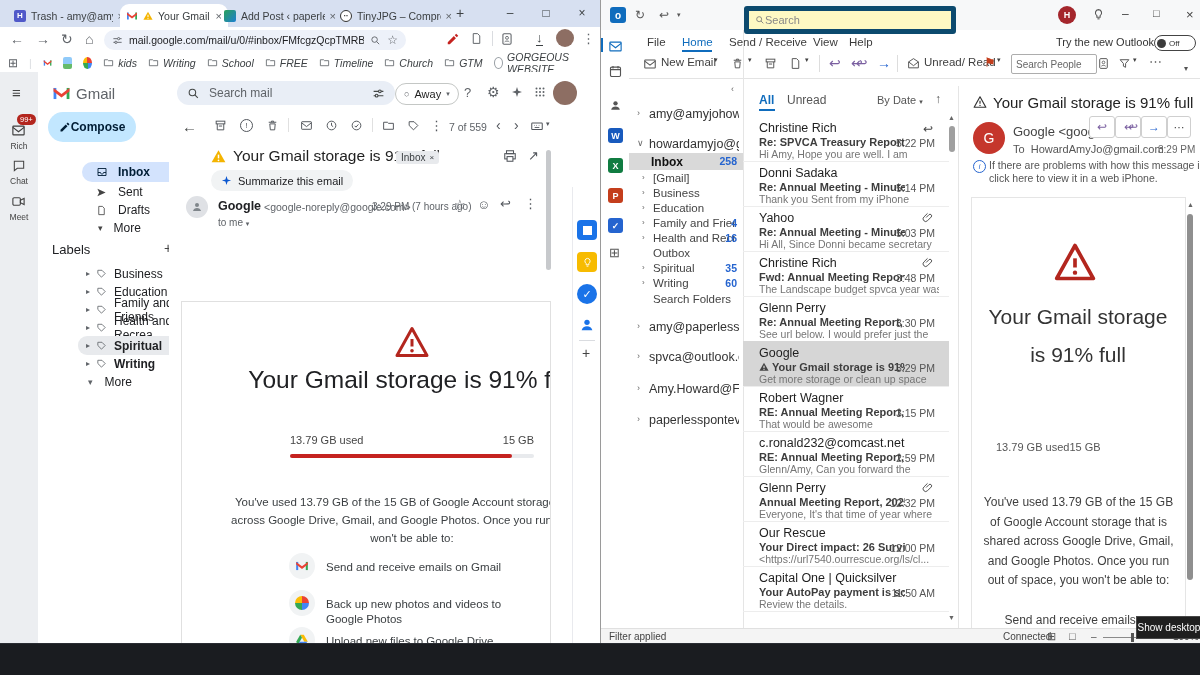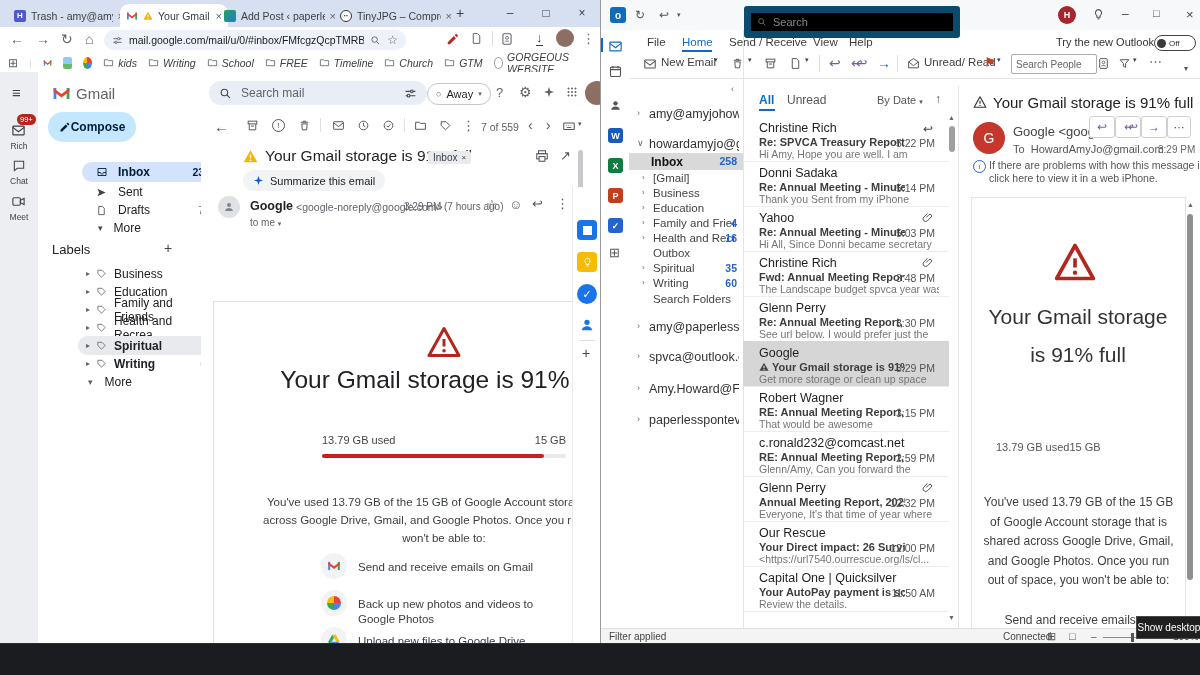--- a/index.html
+++ b/index.html
@@ -26,21 +26,21 @@
   .pin{width:12px;height:12px;border-radius:50%;background:conic-gradient(#ea4335 0 90deg,#4285f4 0 180deg,#34a853 0 270deg,#fbbc04 0);}
   
   .gmail{position:absolute;left:0;top:72px;width:600px;height:571px;background:#fff;}
   .grail{position:absolute;left:0;top:0;width:38px;height:571px;background:#eceef1;}
   .rail-lbl{position:absolute;left:0;width:38px;text-align:center;font-size:8.5px;color:#444;}
   .gdrawer{position:absolute;left:38px;top:0;width:147px;height:571px;background:#fff;}
   .gnav{position:absolute;left:44px;width:138px;height:20px;display:flex;align-items:center;font-size:12px;color:#202124;border-radius:10px;}
   .gnav .cnt{margin-left:auto;margin-right:10px;font-size:10.5px;color:#5f6368;}
   .glr{position:absolute;left:40px;width:142px;height:19px;display:flex;align-items:center;font-size:12px;color:#202124;border-radius:9px;}
   .glr .cnt{margin-left:auto;margin-right:8px;font-size:10.5px;color:#5f6368;}
-  .gmain{position:absolute;left:201px;top:0;width:387px;height:571px;background:#fff;}
+  .gmain{position:absolute;left:169px;top:0;width:387px;height:571px;background:#fff;}
   .chip{position:absolute;display:flex;align-items:center;gap:4px;background:#e8eaed;border-radius:3px;font-size:10px;color:#3c4043;padding:1px 5px;}
   .card{position:absolute;left:12px;top:229px;width:368px;height:411px;border:1px solid #e0e0e0;background:#fff;overflow:hidden;}
   .pline{position:absolute;left:46px;width:368px;text-align:center;font-size:11.5px;color:#3c4043;}
   .feat-ic{position:absolute;left: 107px;width:26px;height:26px;border-radius:50%;background:#f1f3f4;display:flex;align-items:center;justify-content:center;}
   .feat-tx{position:absolute;left:144px;width:212px;font-size:11.5px;color:#3c4043;line-height:15px;}
   .gside{position:absolute;left:572px;top:115px;width:28px;height:456px;border-left:1px solid #e9eaee;background:#fff;}
   .tico{position:absolute;font-size:13px;color:#52565c;}
   
   .outlook{position:absolute;left:600px;top:0;width:600px;height:643px;background:#fff;border-left:1px solid #9a9a9a;box-sizing:border-box;}
   .otitle{position:absolute;left:0;top:0;width:600px;height:30px;background:#f7f8f9;}
@@ -605,21 +605,21 @@
       </div>
     </div>
   </div>
 
   <div class="outlook">
     <div class="otitle">
       <div class="ab ctr sq" style="left:9px;top:7px;width:16px;height:16px;background:#0f6cbd;font-size:10px">o</div>
       <span class="tx" style="left:34px;top:8px;font-size:12px;color:#555">↻</span>
       <span class="tx" style="left:58px;top:8px;font-size:12px;color:#555">↩</span>
       <span class="tx" style="left:76px;top:11px;font-size:7px;color:#555">▾</span>
-      <div class="ab" style="left:143px;top:6px;width:190px;height:18px;border:7px solid #0c4a6e;border-radius:3px;background:#000000;display:flex;align-items:center;padding:0 6px;gap:6px">
+      <div class="ab" style="left:143px;top:6px;width:190px;height:18px;border:5px solid #0c4a6e;border-radius:3px;background:#fef9c3;display:flex;align-items:center;padding:0 6px;">
         <svg class="ic" width="10" height="10" style="color:#777">
             <use href="#i-mag"></use>
           </svg>
         <span style="font-size:11px;color:#888">Search</span>
       </div>
       <div class="ab ctr" style="left:457px;top:6px;width:18px;height:18px;border-radius:50%;background:#a4262c;color:#fff;font-size:9px;font-weight:bold">
           <span>H</span>
         </div>
       <svg class="ab ic" style="left:491px;top:8px;color:#555" width="13" height="13">
           <use href="#i-bulb"></use>

